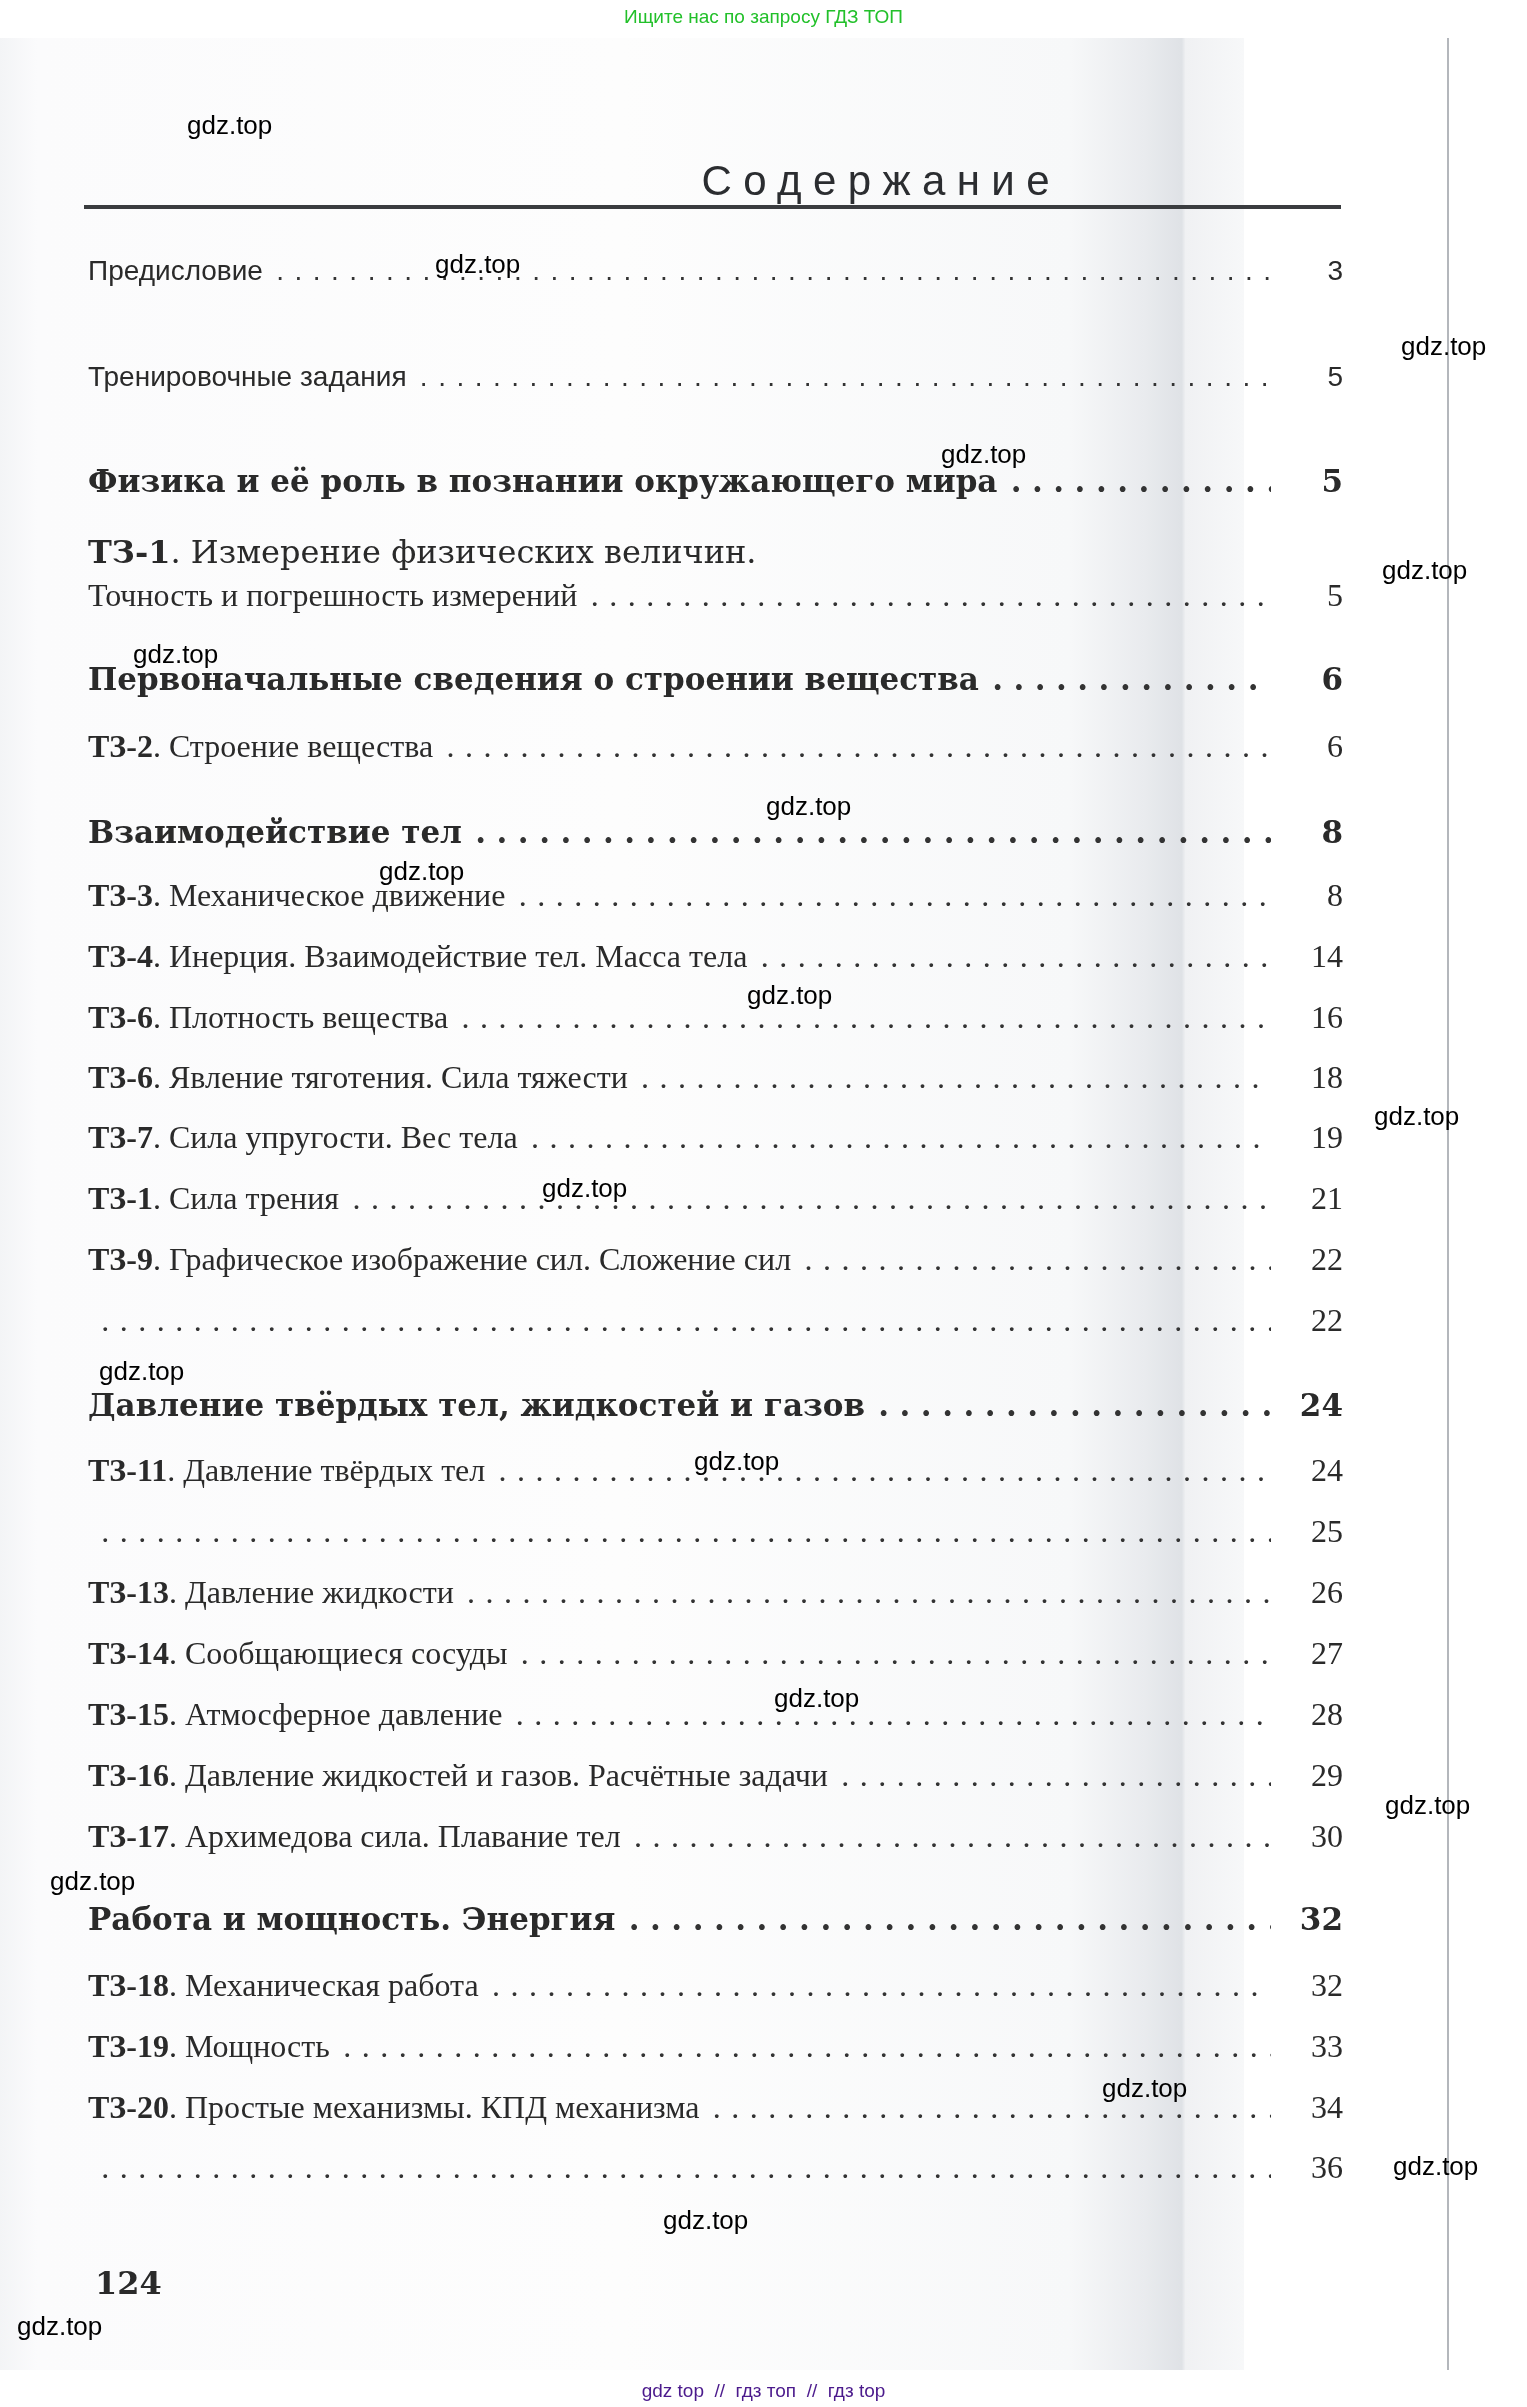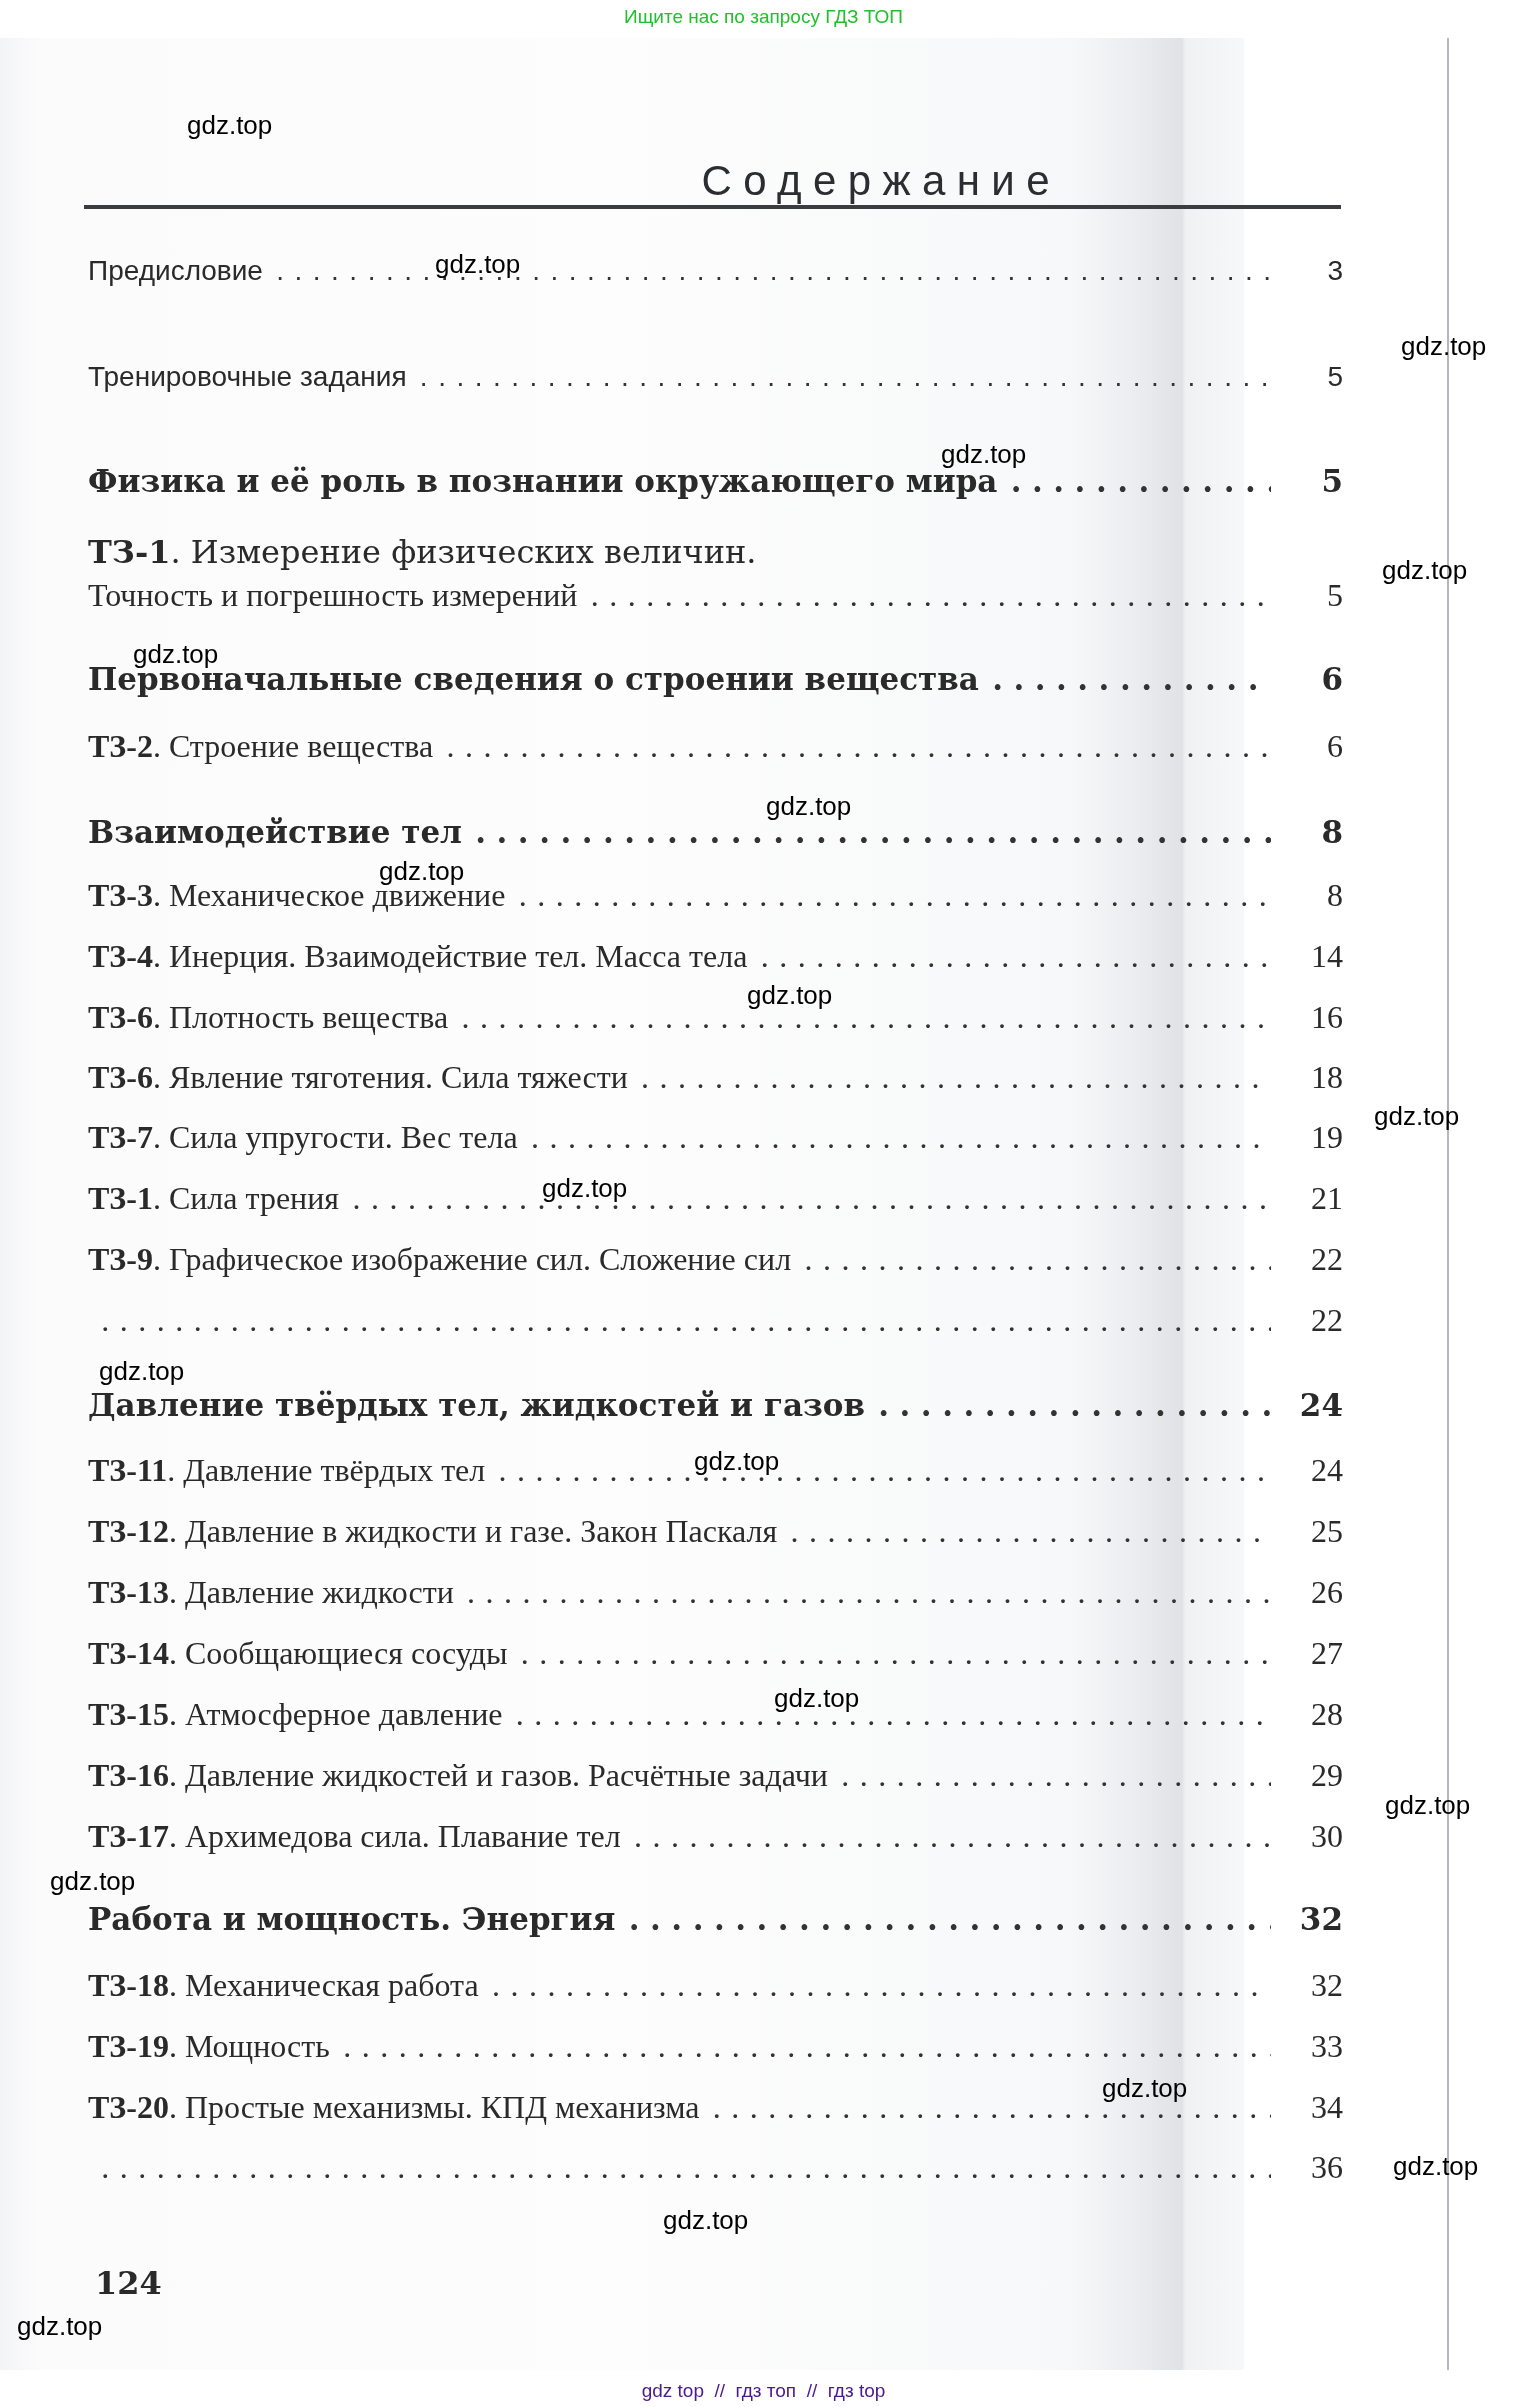--- a/index.html
+++ b/index.html
@@ -175,21 +175,20 @@
     <span class="page-num">24</span>
   </div>
 
   <div class="toc-entry tz-entry" style="top:1414px">
     <span class="title"><span class="code">ТЗ-11</span><span>. Давление твёрдых тел</span></span>
     <span class="leader">...................................................................................................................</span>
     <span class="page-num">24</span>
   </div>
 
   <div class="toc-entry tz-entry" style="top:1475px">
-    <span class="title"><span class="code">ТЗ-12</span><span>. Давление в жидкости и газе. Закон Паскаля</span></span>
     <span class="leader">...................................................................................................................</span>
     <span class="page-num">25</span>
   </div>
 
   <div class="toc-entry tz-entry" style="top:1536px">
     <span class="title"><span class="code">ТЗ-13</span><span>. Давление жидкости</span></span>
     <span class="leader">...................................................................................................................</span>
     <span class="page-num">26</span>
   </div>
 

